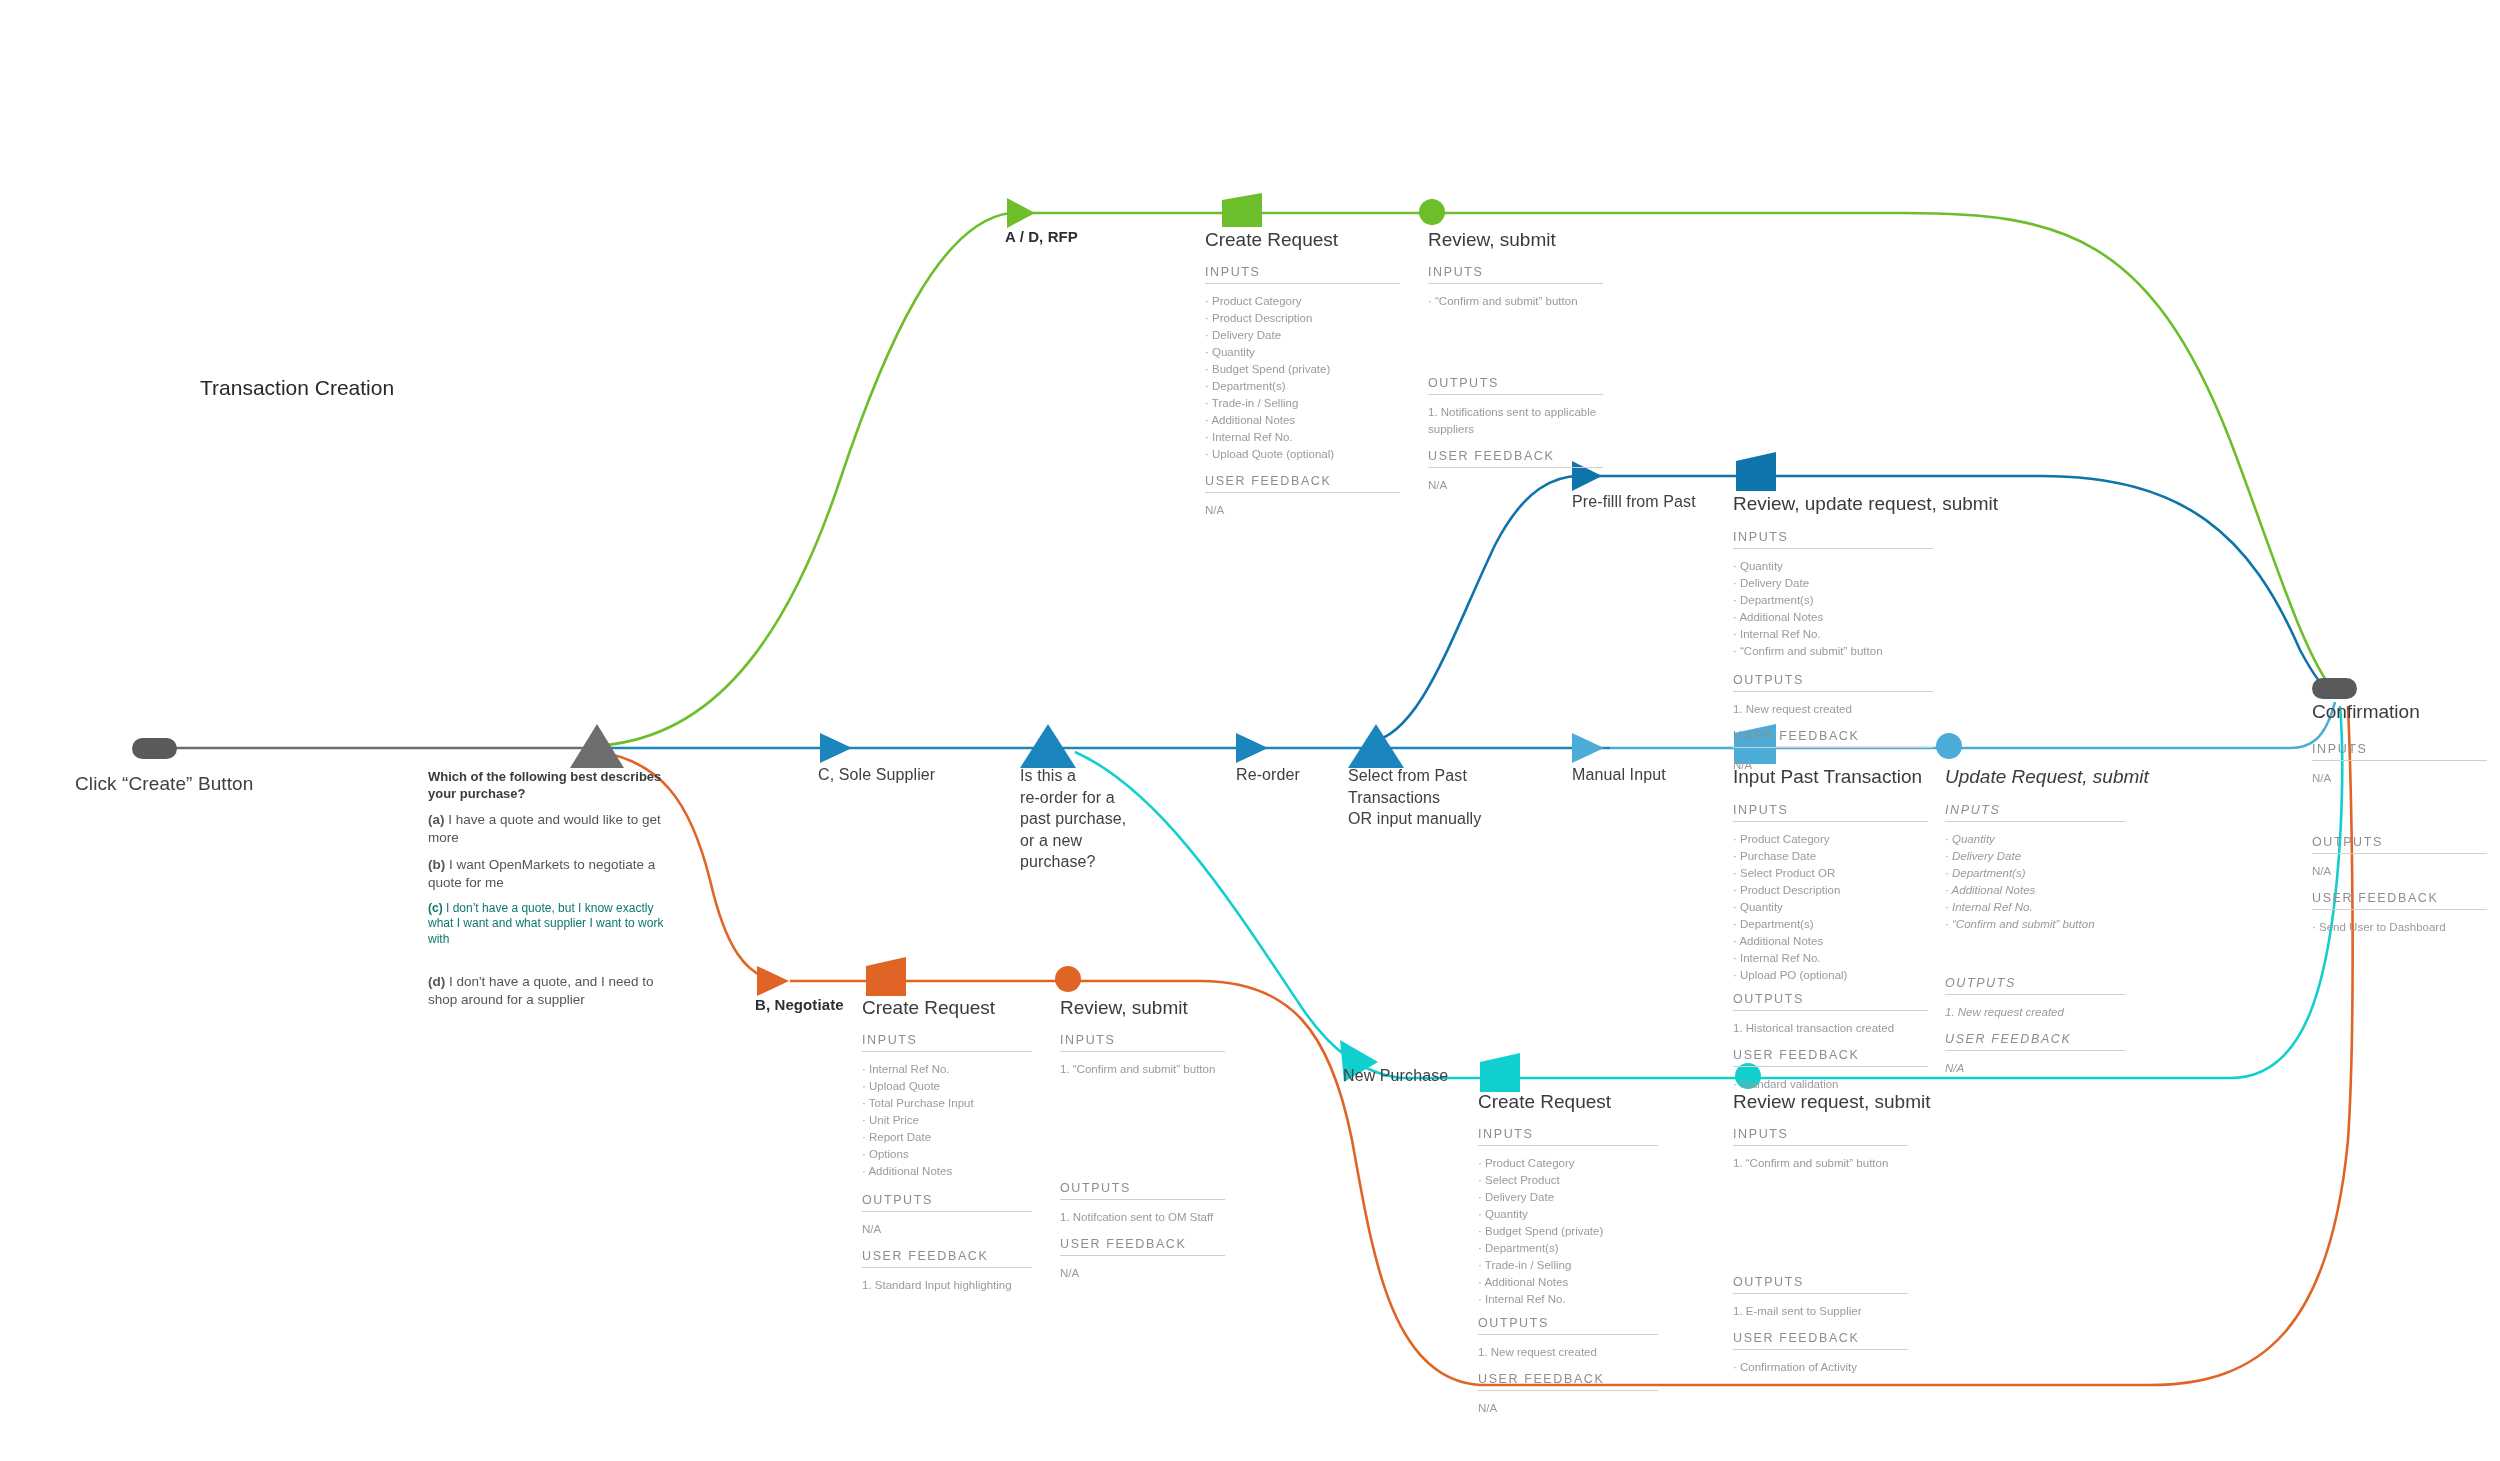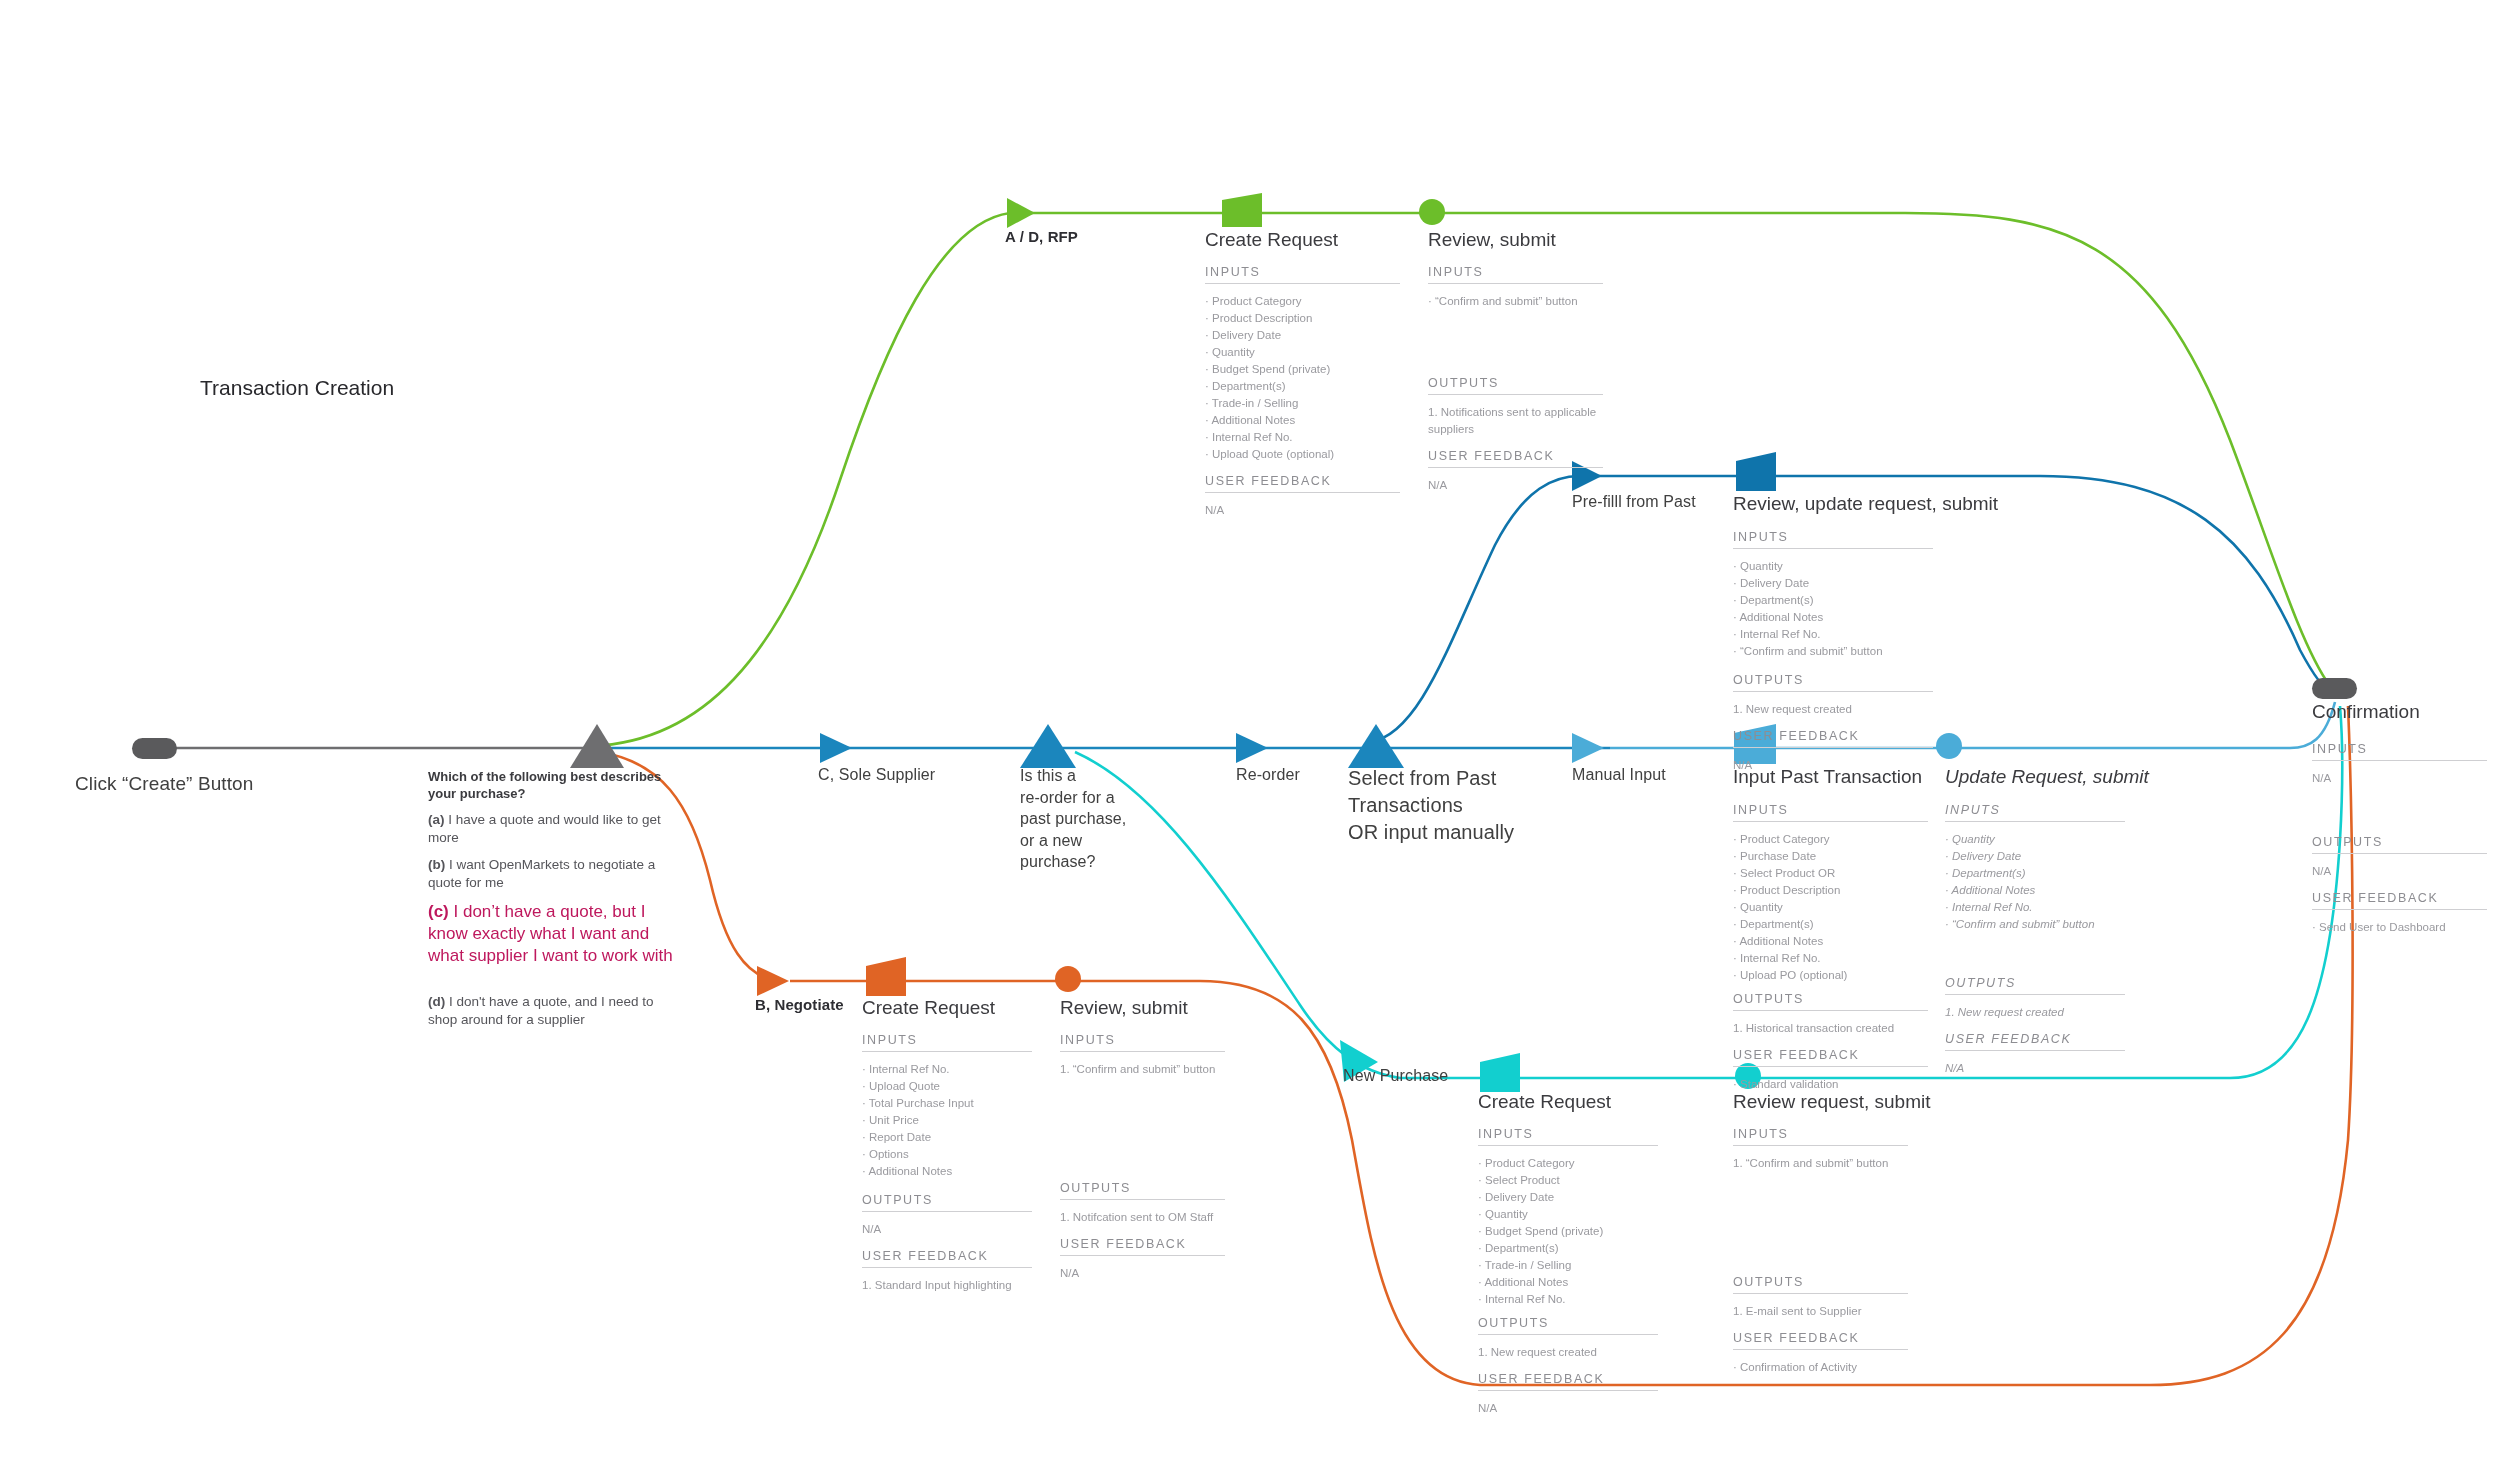--- a/index.html
+++ b/index.html
@@ -113,21 +113,21 @@
   </div>
 
   <div class="node" style="left:428px;top:768px;width:250px;">
     <div style="font-size:13px;font-weight:700;color:#3b3b3f;line-height:1.32;">Which of the following best describes your purchase?</div>
     <div style="font-size:13.5px;color:#55555a;line-height:1.32;margin-top:9px;">
       <b>(a)</b><span> I have a quote and would like to get more</span>
     </div>
     <div style="font-size:13.5px;color:#55555a;line-height:1.32;margin-top:9px;">
       <b>(b)</b><span> I want OpenMarkets to negotiate a quote for me</span>
     </div>
-    <div style="font-size:17px;color:#be185d;line-height:1.32;margin-top:9px;">
+    <div style="font-size:12px;color:#0f766e;line-height:1.32;margin-top:9px;">
       <b>(c)</b><span> I don’t have a quote, but I know exactly what I want and what supplier I want to work with</span>
     </div>
     <div style="font-size:13.5px;color:#55555a;line-height:1.32;margin-top:25px;">
       <b>(d)</b><span> I don't have a quote, and I need to shop around for a supplier</span>
     </div>
   </div>
 
   <div class="node" style="left:1005px;top:228px;">
     <div class="node-title bold" style="font-size:15px;">A / D, RFP</div>
   </div>
@@ -213,21 +213,21 @@
 past purchase,
 or a new
 purchase?</div>
   </div>
 
   <div class="node" style="left:1236px;top:765px;">
     <div class="node-title plain" style="font-size:16px;">Re-order</div>
   </div>
 
   <div class="node" style="left:1348px;top:765px;width:215px;">
-    <div class="node-title plain" style="font-size:20px;line-height:1.35;">Select from Past Transactions
+    <div class="node-title plain" style="font-size:16px;line-height:1.35;">Select from Past Transactions
 OR input manually</div>
   </div>
 
   <div class="node" style="left:1572px;top:765px;">
     <div class="node-title plain" style="font-size:16px;">Manual Input</div>
   </div>
 
   <div class="card" style="left:1733px;top:765px;width:195px;">
     <div class="card-title">Input Past Transaction</div>
     <div class="sec-label" style="margin-top:14px;">INPUTS</div>

